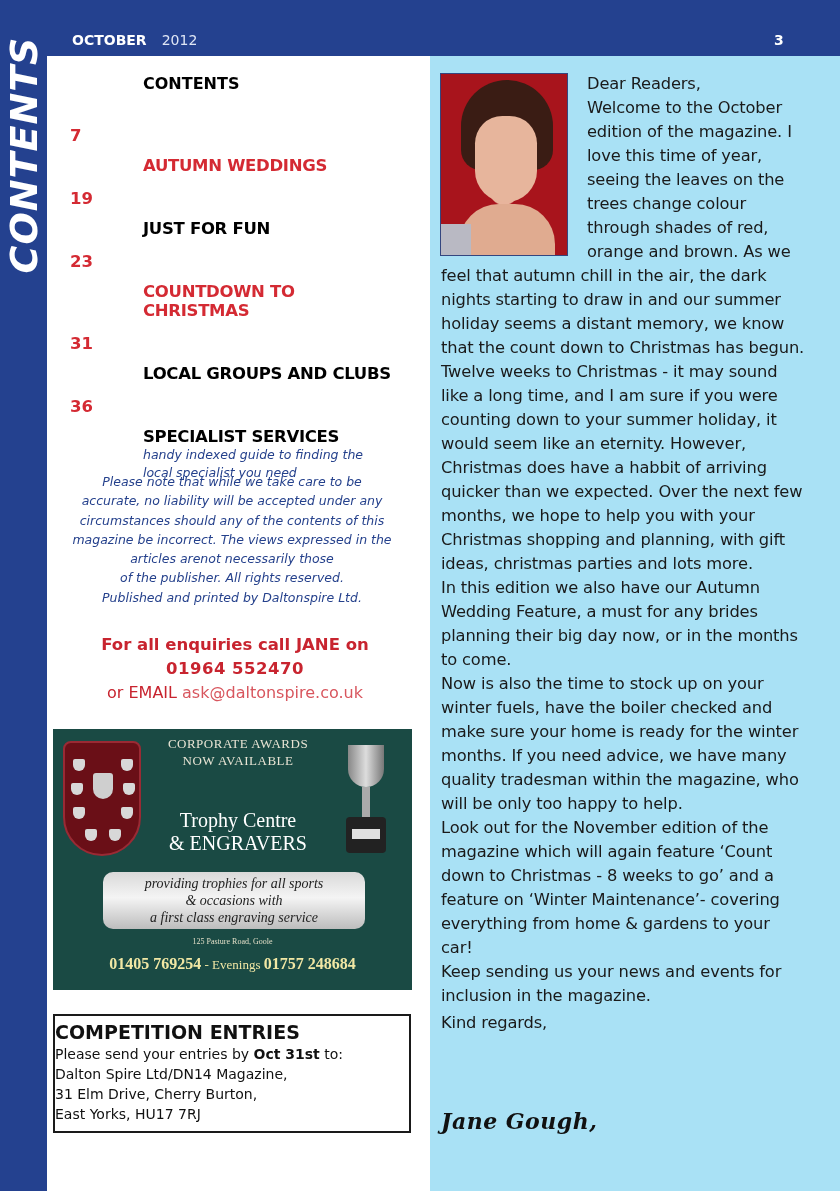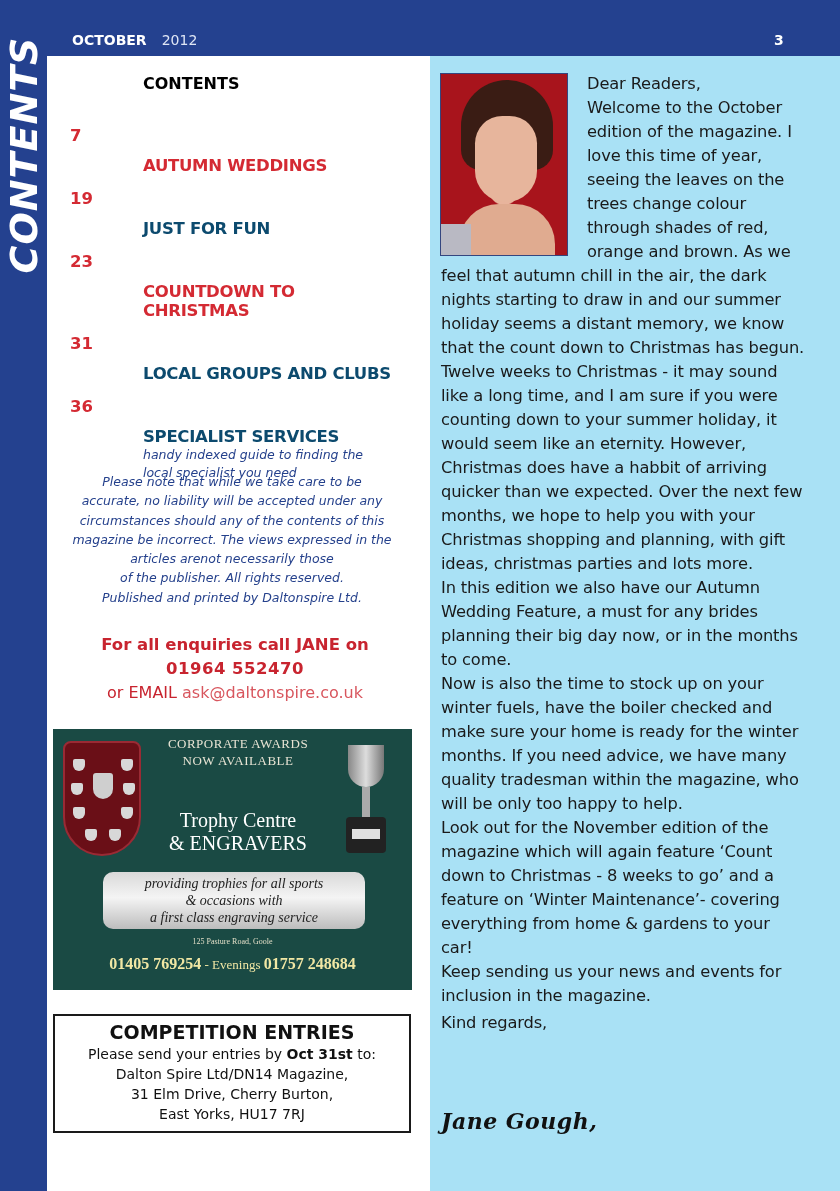--- a/index.html
+++ b/index.html
@@ -25,21 +25,21 @@
   .right-col { position: absolute; left: 430px; top: 56px; width: 410px; height: 1135px; background: #a9e1f5; }
 
   
   .contents-heading { position: absolute; left: 143px; top: 74px; font-weight: bold; font-size: 16px; color: #000; }
   .toc { position: absolute; left: 70px; top: 126px; width: 345px; }
   .toc-item { display: flex; margin-bottom: 14px; }
   .toc-num { width: 73px; font-weight: bold; font-size: 16.5px; color: #d42a33; line-height: 19px; }
   .toc-body { flex: 1; margin-top: 30px; }
   .toc-title { font-weight: bold; font-size: 16.5px; line-height: 19px; letter-spacing: -0.3px; }
   .toc-title.red { color: #d42a33; }
-  .toc-title.blue { color: #0c4a6e; }
+  .toc-title.blue { color: #000000; }
   .toc-sub { font-style: italic; font-size: 12.5px; color: #25418c; line-height: 18px; }
 
   .disclaimer { position: absolute; left: 62px; top: 472px; width: 340px; text-align: center;
     font-style: italic; font-size: 12.5px; line-height: 19.3px; color: #25418c; }
 
   .enquiries { position: absolute; left: 60px; top: 633px; width: 350px; text-align: center; color: #c8242f; }
   .enq-line1 { font-size: 16.5px; font-weight: bold; line-height: 24px; }
   .enq-phone { font-size: 16.5px; font-weight: bold; line-height: 24px; letter-spacing: 0.5px; text-align: center; }
   .enq-email { font-size: 16px; line-height: 24px; }
   .enq-email .addr { color: #d8565e; font-weight: normal; }
@@ -61,21 +61,21 @@
   .ad .sub { position: absolute; left: 100px; top: 80px; width: 170px; text-align: center; color: #ffffff; font-size: 20px; line-height: 23px; }
   .ad .plaque { position: absolute; left: 50px; top: 143px; width: 262px; height: 57px;
     background: linear-gradient(180deg,#d9d9d9,#f4f4f4 45%,#bdbdbd); border-radius: 10px;
     text-align: center; font-style: italic; color: #222; font-size: 14px; line-height: 17px; padding-top: 3px; }
   .ad .address { position: absolute; left: 0; top: 208px; width: 359px; text-align: center; color: #e0ddc6; font-size: 8px; }
   .ad .phones { position: absolute; left: 0; top: 226px; width: 359px; text-align: center; color: #f1e7a4; font-size: 16px; font-weight: bold; }
   .ad .phones .eve { font-size: 13px; font-weight: normal; }
 
   
   .comp { position: absolute; left: 53px; top: 1014px; width: 358px; height: 119px; border: 2px solid #1a1a1a;
-    text-align: center; color: #111; background: #fff; }
+    color: #111; background: #fff; }
   .comp-title { font-size: 19px; font-weight: bold; margin-top: 4px; line-height: 24px; }
   .comp-line { font-size: 14px; line-height: 20px; }
   .comp-line b { font-weight: bold; }
 
   
   .photo { position: absolute; left: 440px; top: 73px; width: 128px; height: 183px; overflow: hidden;
     background: radial-gradient(ellipse at 50% 55%, #e8b49c 0 22%, transparent 23%), #a8141c; border: 1px solid #34467f; }
   .photo .hair { position: absolute; left: 20px; top: 6px; width: 92px; height: 90px; background: #3a1c14; border-radius: 46px 46px 20px 20px; }
   .photo .face { position: absolute; left: 34px; top: 42px; width: 62px; height: 86px; background: #e7b59c; border-radius: 30px 30px 34px 34px; }
   .photo .neck { position: absolute; left: 18px; top: 130px; width: 96px; height: 60px; background: #e0ab90; border-radius: 40px 40px 0 0; }

